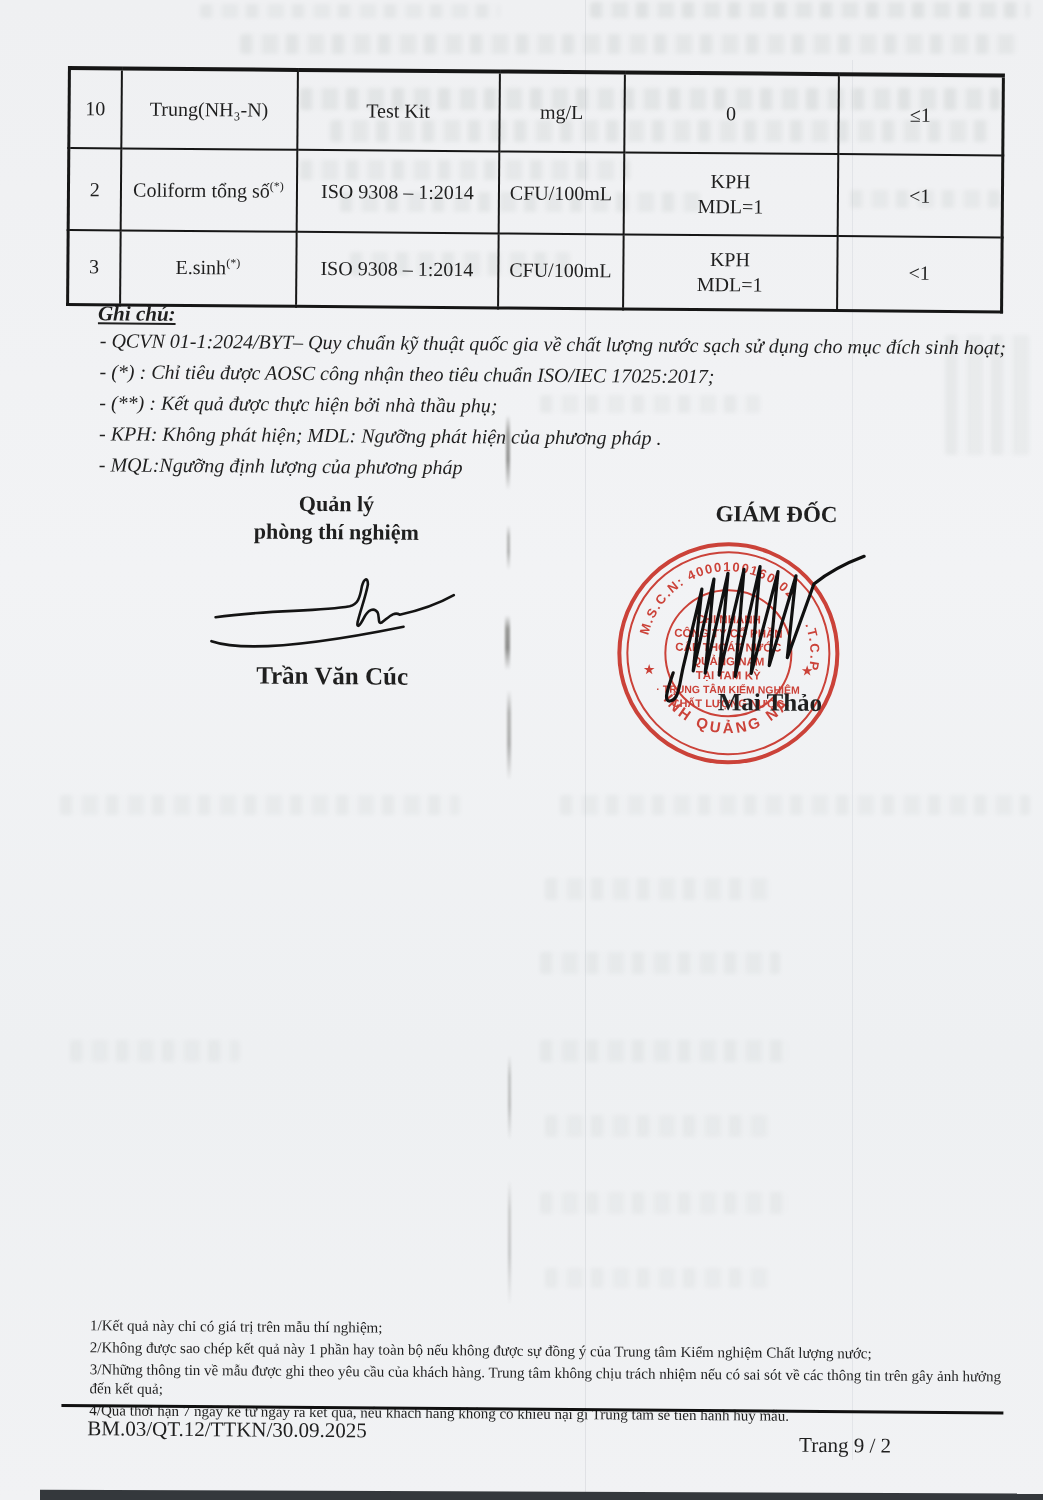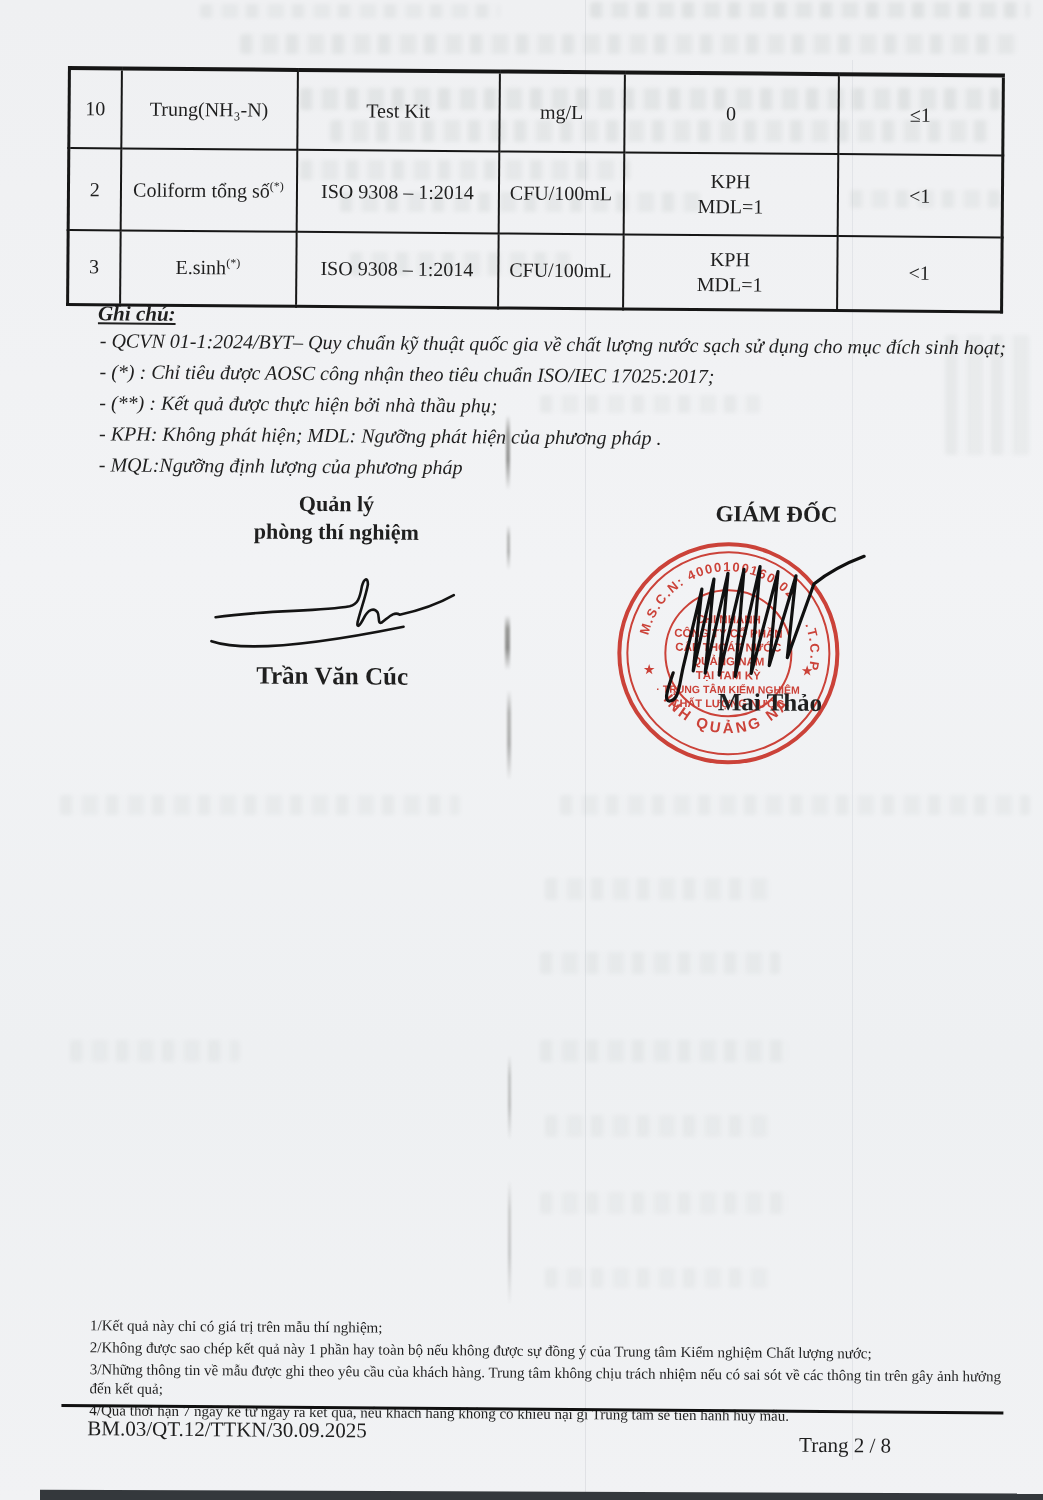--- a/index.html
+++ b/index.html
@@ -222,19 +222,19 @@
 
     <div class="disclaimers">
       <div class="disclaimer-item">1/Kết quả này chỉ có giá trị trên mẫu thí nghiệm;</div>
       <div class="disclaimer-item">2/Không được sao chép kết quả này 1 phần hay toàn bộ nếu không được sự đồng ý của Trung tâm Kiểm nghiệm Chất lượng nước;</div>
       <div class="disclaimer-item">3/Những thông tin về mẫu được ghi theo yêu cầu của khách hàng. Trung tâm không chịu trách nhiệm nếu có sai sót về các thông tin trên gây ảnh hưởng đến kết quả;</div>
       <div class="disclaimer-item">4/Quá thời hạn 7 ngày kể từ ngày ra kết quả, nếu khách hàng không có khiếu nại gì Trung tâm sẽ tiến hành hủy mẫu.</div>
     </div>
 
     <div class="footer-rule"></div>
     <div class="form-code">BM.03/QT.12/TTKN/30.09.2025</div>
-    <div class="page-label">Trang 2 / 8</div>
+    <div class="page-label">Trang 9 / 2</div>
 
   </div>
 
   <div class="bottom-bar"></div>
 
 </div>
 
 </body></html>

